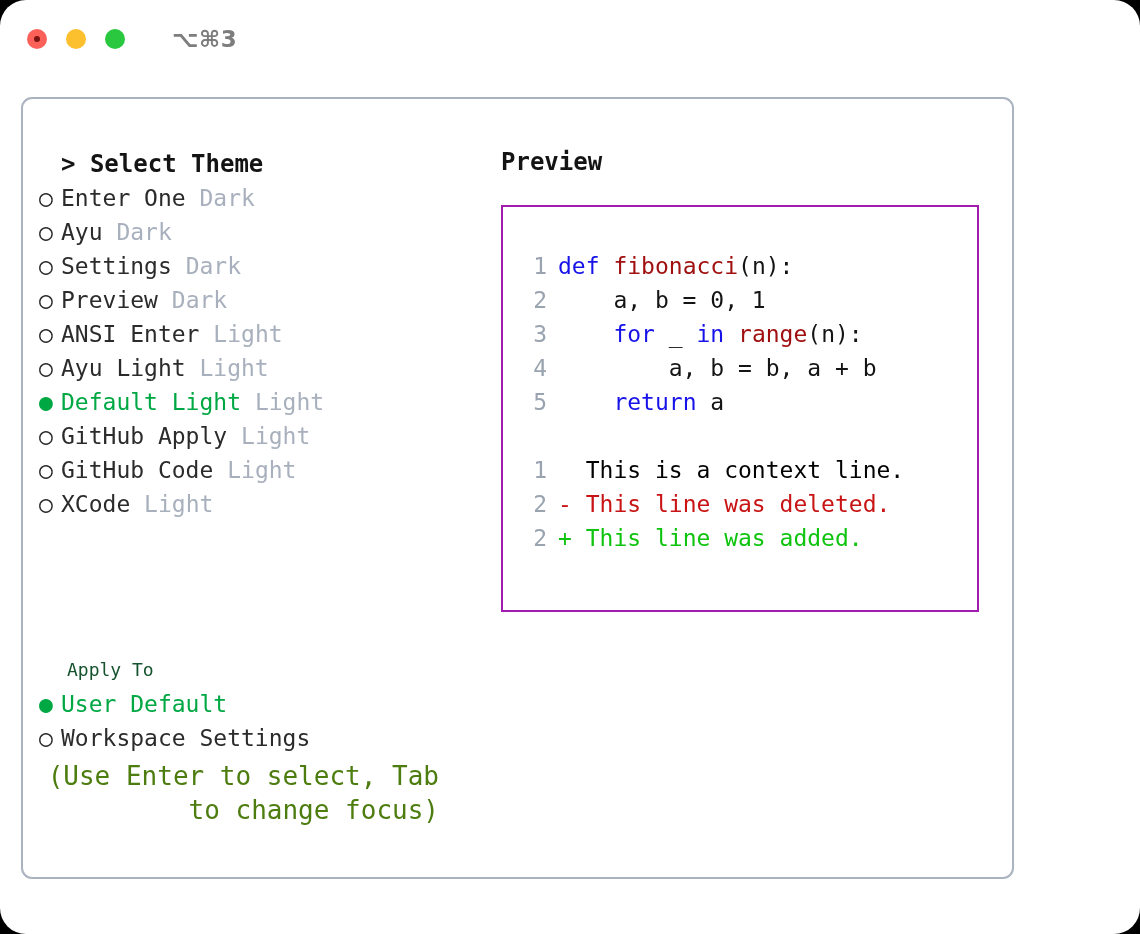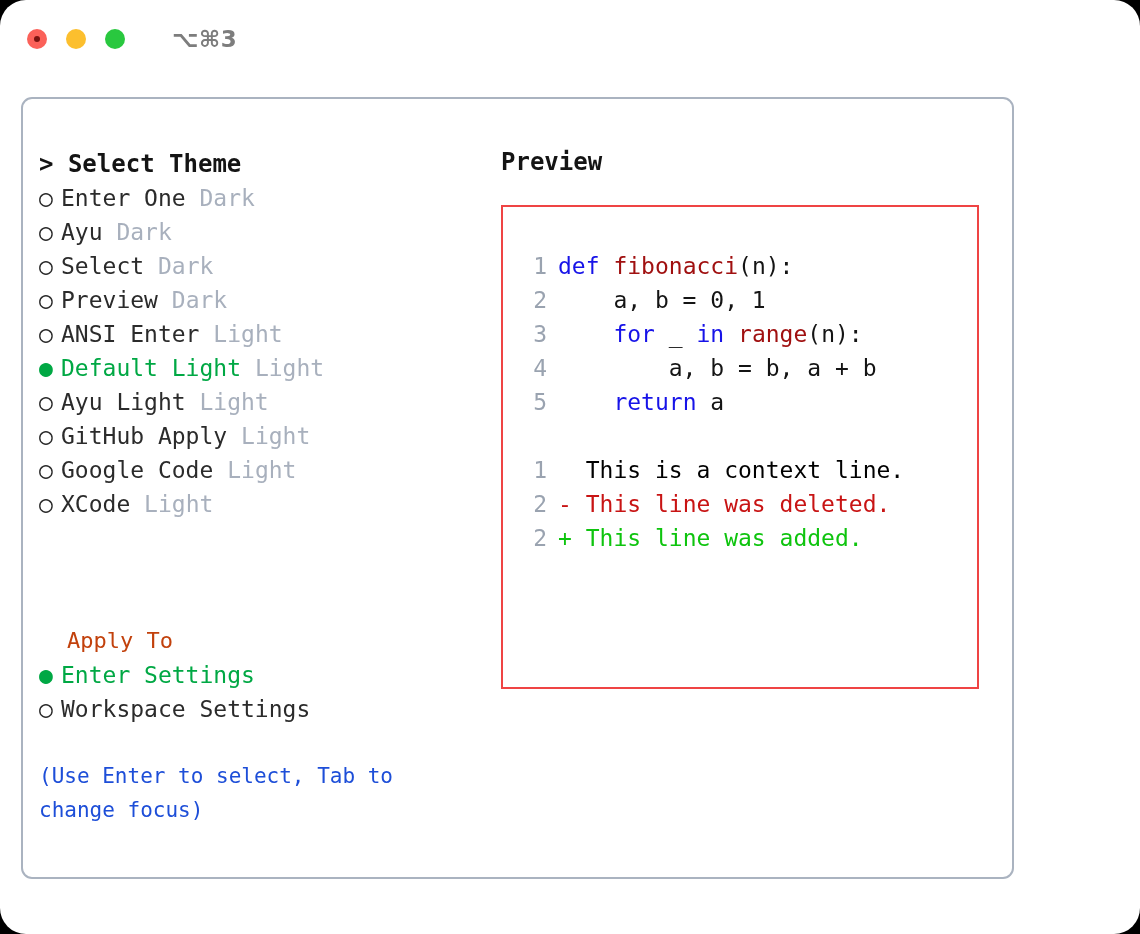--- a/index.html
+++ b/index.html
@@ -92,20 +92,21 @@
     top: 48px;
     width: 460px;
   }
 
   .list-header {
     font-size: 24px;
     font-weight: bold;
     color: #141414;
     line-height: 34px;
     white-space: pre;
+    margin-left: 22px;
   }
 
   .theme-row {
     font-size: 23px;
     line-height: 34px;
     color: #2b2b2b;
     white-space: pre;
   }
   .marker {
     display: inline-block;
@@ -118,44 +119,46 @@
   .variant { color: #a8b0bd; }
 
   
   .apply-block {
     position: absolute;
     left: 16px;
     top: 525px;
     width: 460px;
   }
   .apply-title {
-    font-size: 22px;
-    line-height: 34px;
-    color: #c2410c;
+    font-size: 18px;
+    line-height: 34px;
+    color: #14532d;
     padding-left: 28px;
     white-space: pre;
+    margin-top: 29px;
   }
   .apply-row {
     font-size: 23px;
     line-height: 34px;
     color: #2b2b2b;
     white-space: pre;
   }
   .apply-row.selected .marker { color: #00a844; }
   .apply-row.selected .atext  { color: #00a844; }
 
   
   .hint {
     position: absolute;
     left: 16px;
     top: 660px;
     width: 400px;
-    font-size: 21px;
-    line-height: 34px;
-    color: #1d4ed8;
+    font-size: 26px;
+    line-height: 34px;
+    color: #4d7c0f;
+    text-align: right;
   }
 
   
   .right-col {
     position: absolute;
     left: 478px;
     top: 48px;
   }
   .preview-title {
     font-size: 24px;
@@ -163,22 +166,22 @@
     color: #141414;
     line-height: 30px;
     white-space: pre;
     text-align: right;
   }
   .preview-box {
     position: absolute;
     left: 478px;
     top: 106px;
     width: 478px;
-    height: 484px;
-    border: 2px solid #ef4444;
+    height: 407px;
+    border: 2px solid #a21caf;
     box-sizing: border-box;
   }
   .code {
     position: absolute;
     left: 16px;
     top: 42px;
     font-size: 23px;
     line-height: 34px;
     white-space: pre;
   }
@@ -212,35 +215,35 @@
   </div>
 
   <div class="panel">
     <div class="panel-inner">
 
       <div class="left-col">
         <div class="list-header">&gt; Select Theme</div>
         <div id="theme-rows">
             <div class="theme-row"><span class="marker">○</span><span class="tname">Enter One</span><span> </span><span class="variant">Dark</span></div>
             <div class="theme-row"><span class="marker">○</span><span class="tname">Ayu</span><span> </span><span class="variant">Dark</span></div>
-            <div class="theme-row"><span class="marker">○</span><span class="tname">Select</span><span> </span><span class="variant">Dark</span></div>
+            <div class="theme-row"><span class="marker">○</span><span class="tname">Settings</span><span> </span><span class="variant">Dark</span></div>
             <div class="theme-row"><span class="marker">○</span><span class="tname">Preview</span><span> </span><span class="variant">Dark</span></div>
             <div class="theme-row"><span class="marker">○</span><span class="tname">ANSI Enter</span><span> </span><span class="variant">Light</span></div>
+            <div class="theme-row"><span class="marker">○</span><span class="tname">Ayu Light</span><span> </span><span class="variant">Light</span></div>
             <div class="theme-row selected"><span class="marker">●</span><span class="tname">Default Light</span><span> </span><span class="variant">Light</span></div>
-            <div class="theme-row"><span class="marker">○</span><span class="tname">Ayu Light</span><span> </span><span class="variant">Light</span></div>
             <div class="theme-row"><span class="marker">○</span><span class="tname">GitHub Apply</span><span> </span><span class="variant">Light</span></div>
-            <div class="theme-row"><span class="marker">○</span><span class="tname">Google Code</span><span> </span><span class="variant">Light</span></div>
+            <div class="theme-row"><span class="marker">○</span><span class="tname">GitHub Code</span><span> </span><span class="variant">Light</span></div>
             <div class="theme-row"><span class="marker">○</span><span class="tname">XCode</span><span> </span><span class="variant">Light</span></div>
           </div>
       </div>
 
       <div class="apply-block">
         <div class="apply-title">Apply To</div>
         <div id="apply-rows">
-            <div class="apply-row selected"><span class="marker">●</span><span class="atext">Enter Settings</span></div>
+            <div class="apply-row selected"><span class="marker">●</span><span class="atext">User Default</span></div>
             <div class="apply-row"><span class="marker">○</span><span class="atext">Workspace Settings</span></div>
           </div>
       </div>
 
       <div class="hint">(Use Enter to select, Tab to change focus)</div>
 
       <div class="right-col">
         <div class="preview-title">Preview</div>
       </div>
 

